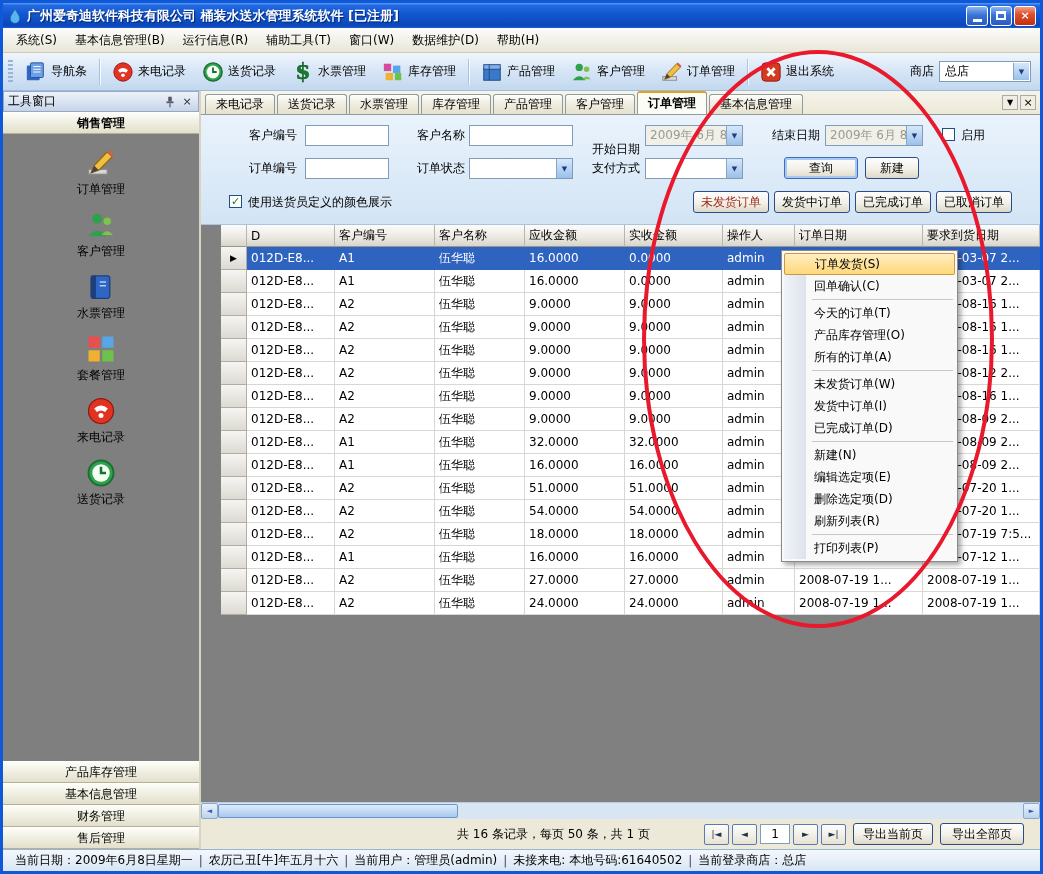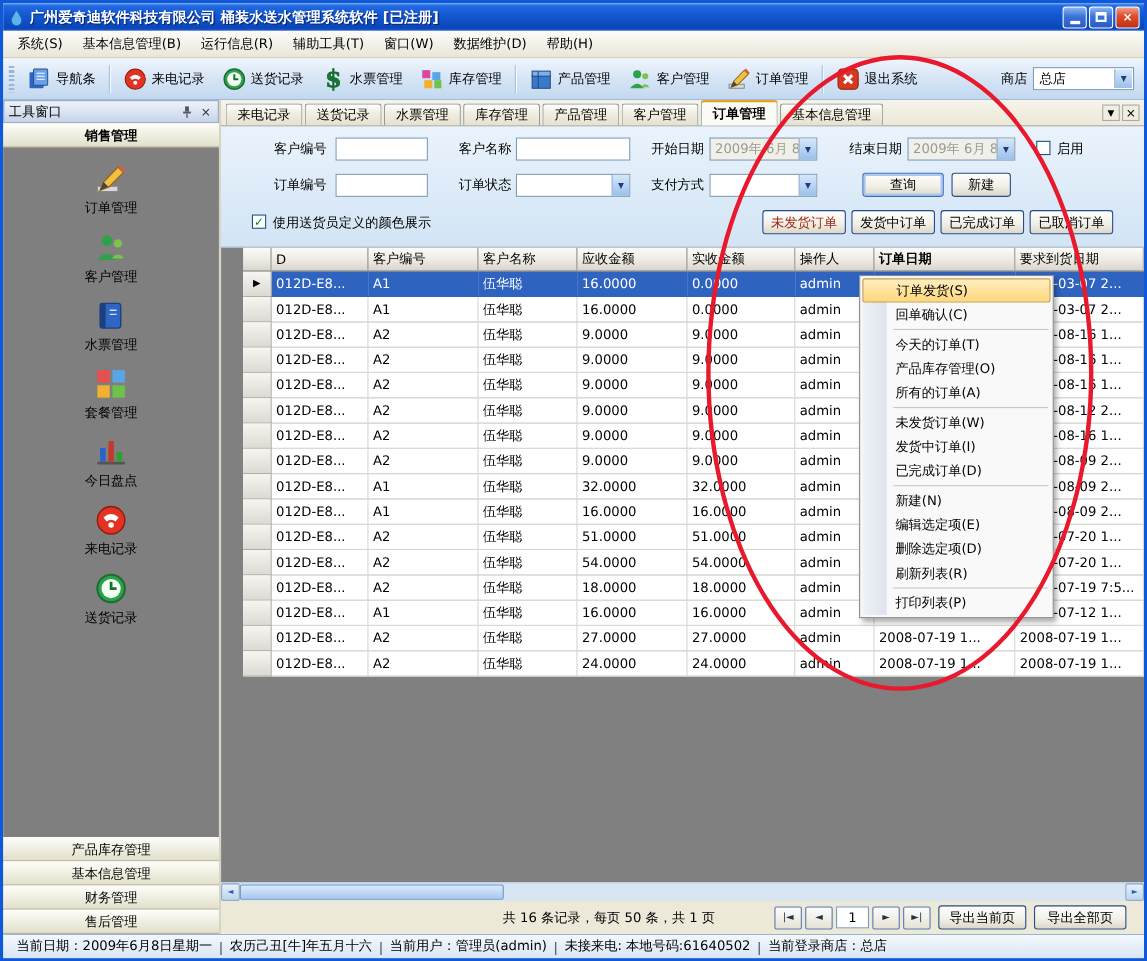--- a/index.html
+++ b/index.html
@@ -283,29 +283,20 @@
             <span class="icon i30"><svg viewBox="0 0 24 24">
                 <rect x="2" y="2" width="9" height="9" fill="#e85050"></rect>
                 <rect x="13" y="2" width="9" height="9" fill="#58a6e8"></rect>
                 <rect x="2" y="13" width="9" height="9" fill="#f0b030"></rect>
                 <rect x="13" y="13" width="9" height="9" fill="#6cc24a"></rect>
               </svg></span>
             <span class="sb-label">套餐管理</span>
           </div>
           <div class="sb-item">
             <span class="icon i30"><svg viewBox="0 0 24 24">
-                <rect x="2" y="19" width="20" height="2" fill="#555"></rect>
-                <rect x="4" y="9" width="4" height="10" fill="#2a62c9"></rect>
-                <rect x="10" y="4" width="4" height="15" fill="#c43a2a"></rect>
-                <rect x="16" y="12" width="4" height="7" fill="#2fa12f"></rect>
-              </svg></span>
-            <span class="sb-label">今日盘点</span>
-          </div>
-          <div class="sb-item">
-            <span class="icon i30"><svg viewBox="0 0 24 24">
                 <circle cx="12" cy="12" r="10" fill="#e23222" stroke="#8f1a10"></circle>
                 <path d="M6.5 10 q5.5 -5 11 0 l-2.2 2.8 q-3.3 -2.4 -6.6 0 z" fill="#fff"></path>
                 <circle cx="12" cy="15.5" r="2" fill="#fff"></circle>
               </svg></span>
             <span class="sb-label">来电记录</span>
           </div>
           <div class="sb-item">
             <span class="icon i30"><svg viewBox="0 0 24 24">
                 <circle cx="12" cy="12" r="10" fill="#2fa14d" stroke="#1a6e33" stroke-width="1.5"></circle>
                 <circle cx="12" cy="12" r="7" fill="#f2fff2"></circle>
@@ -343,21 +334,21 @@
               <span>×</span>
             </span>
         </div>
       </div>
 
       <div class="filters">
         <span class="f-lbl" style="left:48px;top:10px;">客户编号</span>
         <input class="f-input" style="left: 104px; top: 10px; width: 84px;">
         <span class="f-lbl" style="left:216px;top:10px;">客户名称</span>
         <input class="f-input" style="left: 268px; top: 10px; width: 104px;">
-        <span class="f-lbl" style="left:391px;top:10px;">开始日期</span>
+        <span class="f-lbl" style="left:391px;top:24px;">开始日期</span>
         <div class="datecombo disabled" style="left:444px;top:10px;width:98px;">
           <span class="dc-val">2009年 6月 8日</span>
           <span class="dc-arrow">▼</span>
         </div>
         <span class="f-lbl" style="left:571px;top:10px;">结束日期</span>
         <div class="datecombo disabled" style="left:624px;top:10px;width:98px;">
           <span class="dc-val">2009年 6月 8日</span>
           <span class="dc-arrow">▼</span>
         </div>
         <span class="checkbox" style="left:741px;top:13px;"></span>
@@ -390,21 +381,21 @@
 
       <div class="grid-area">
         <div class="grid-header" id="grid-header">
             <div class="gh-cell" style="width: 26px;"></div>
             <div class="gh-cell" style="width: 88px;">D</div>
             <div class="gh-cell" style="width: 100px;">客户编号</div>
             <div class="gh-cell" style="width: 90px;">客户名称</div>
             <div class="gh-cell" style="width: 100px;">应收金额</div>
             <div class="gh-cell" style="width: 98px;">实收金额</div>
             <div class="gh-cell" style="width: 72px;">操作人</div>
-            <div class="gh-cell" style="width: 128px; font-weight: bold;">订单日期</div>
+            <div class="gh-cell" style="width: 128px;">订单日期</div>
             <div class="gh-cell" style="flex: 1 1 0%;">要求到货日期</div>
           </div>
         <div id="grid-body">
             <div class="grid-row selected">
               <div class="g-cell sel-col" style="width: 26px;">▶</div>
               <div class="g-cell" style="width: 88px;">012D-E8...</div>
               <div class="g-cell" style="width: 100px;">A1</div>
               <div class="g-cell" style="width: 90px;">伍华聪</div>
               <div class="g-cell" style="width: 100px;">16.0000</div>
               <div class="g-cell" style="width: 98px;">0.0000</div>

